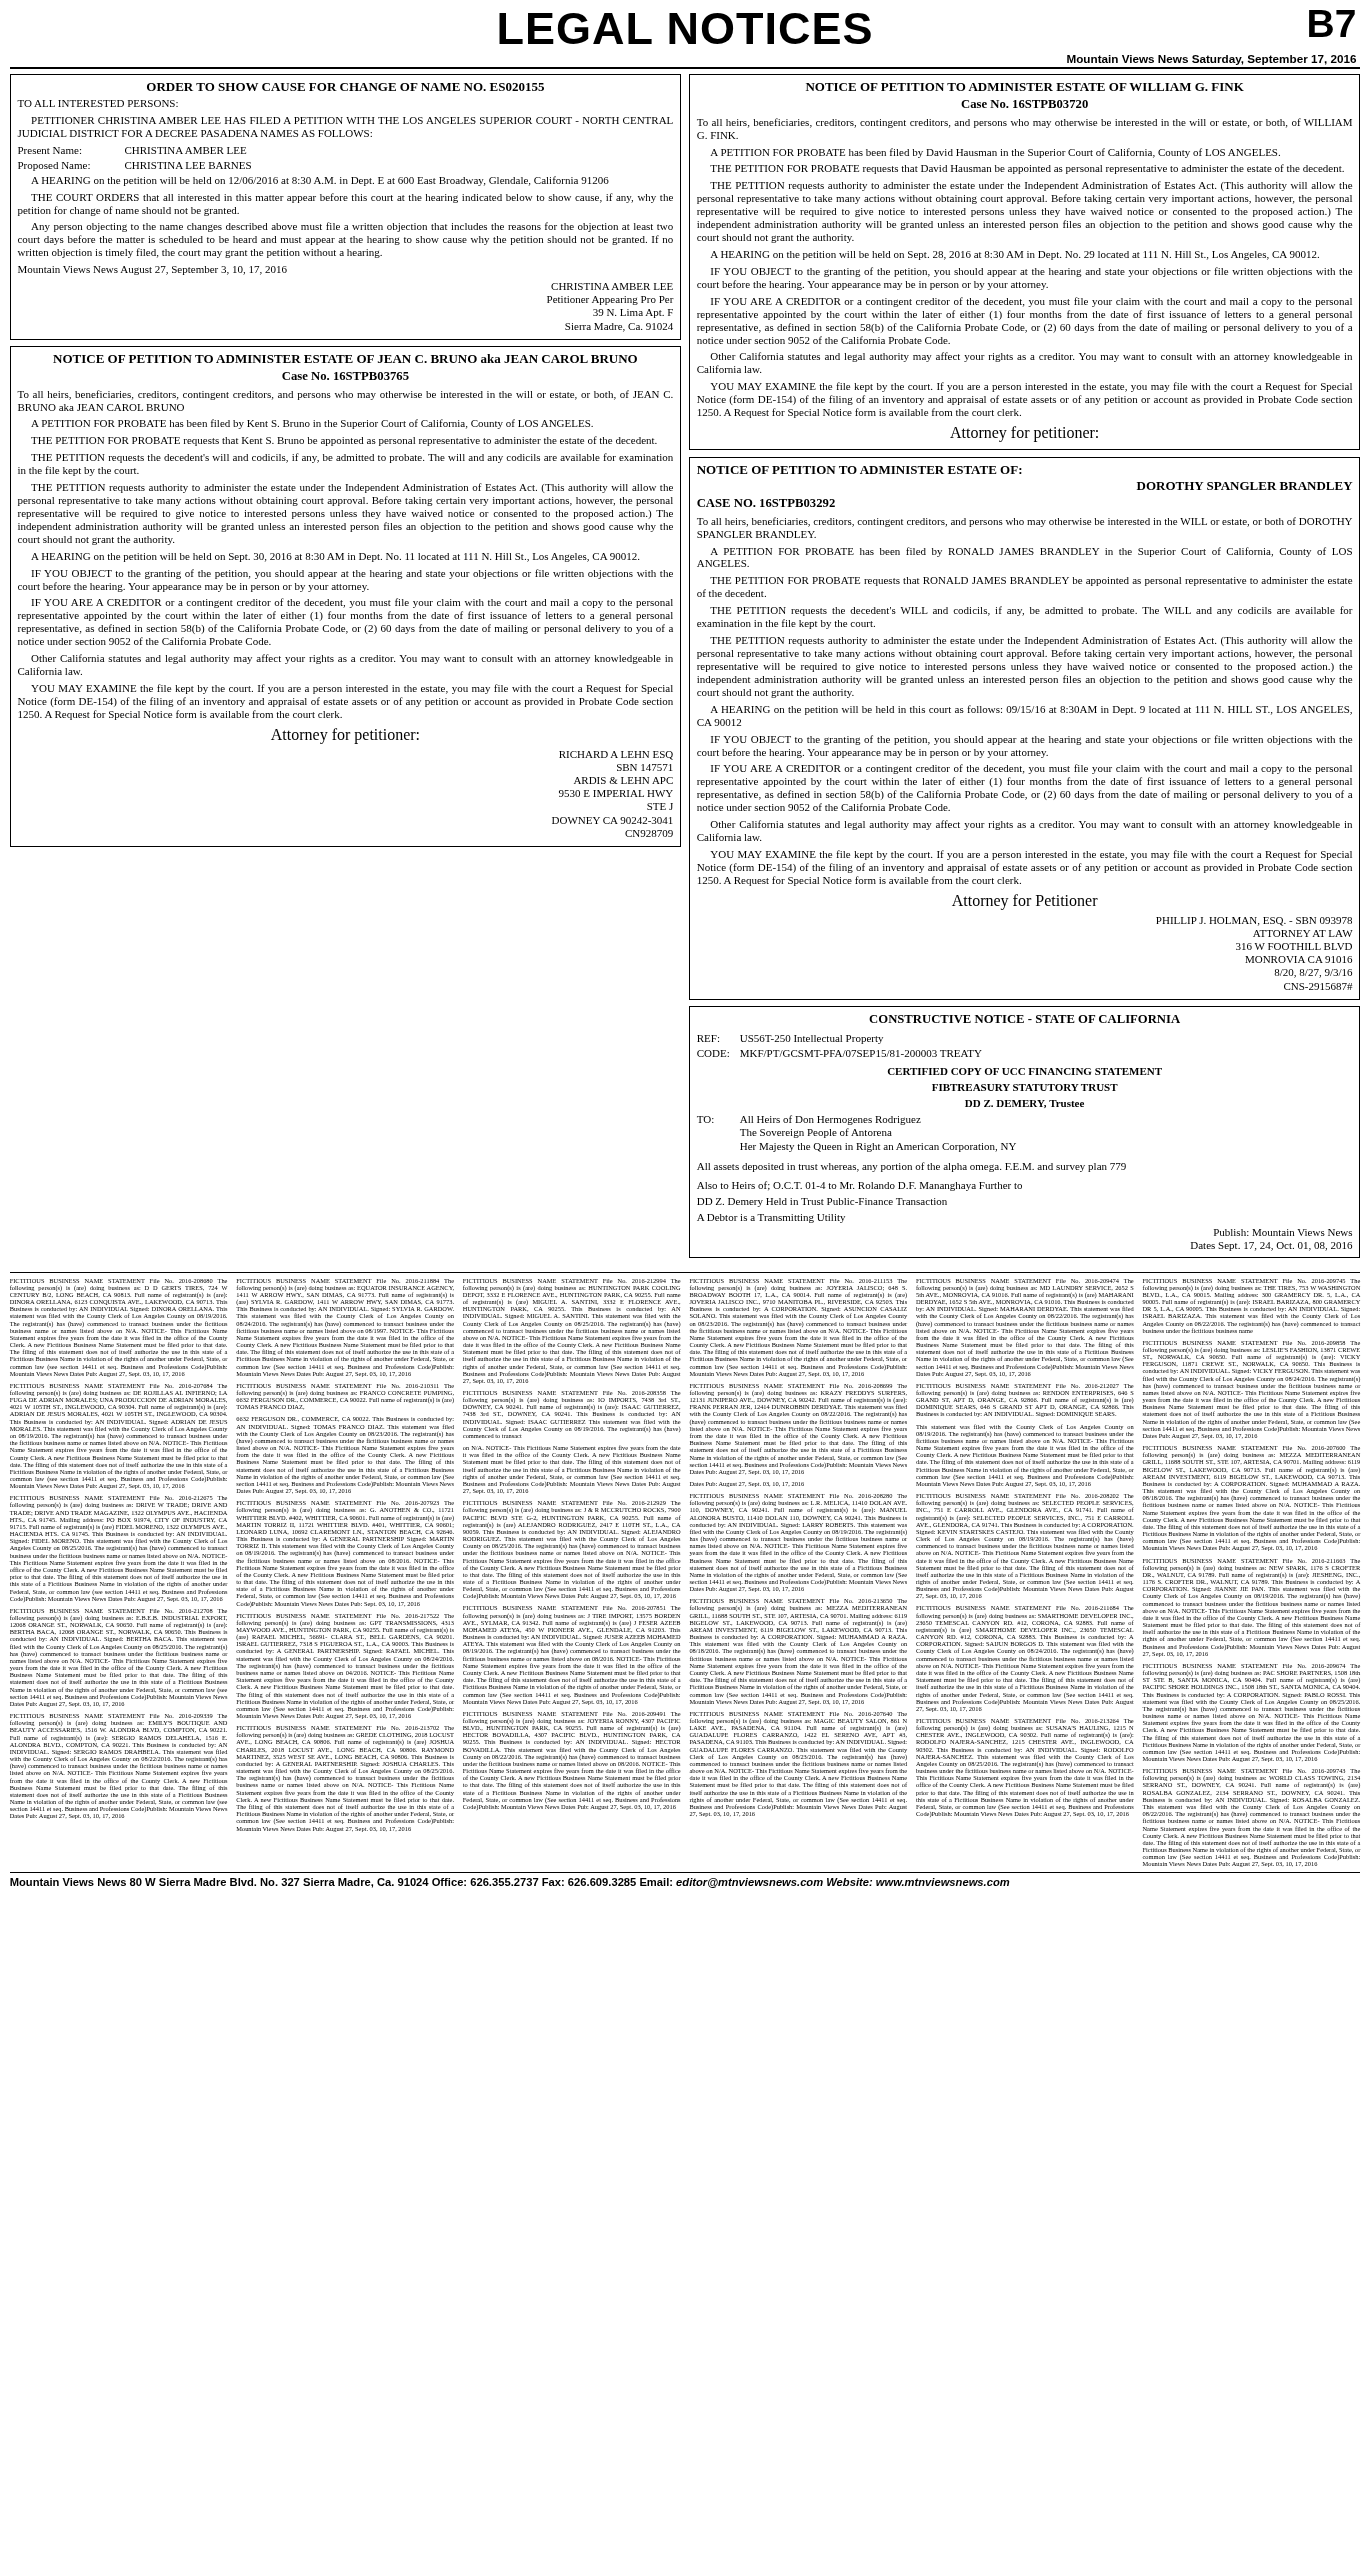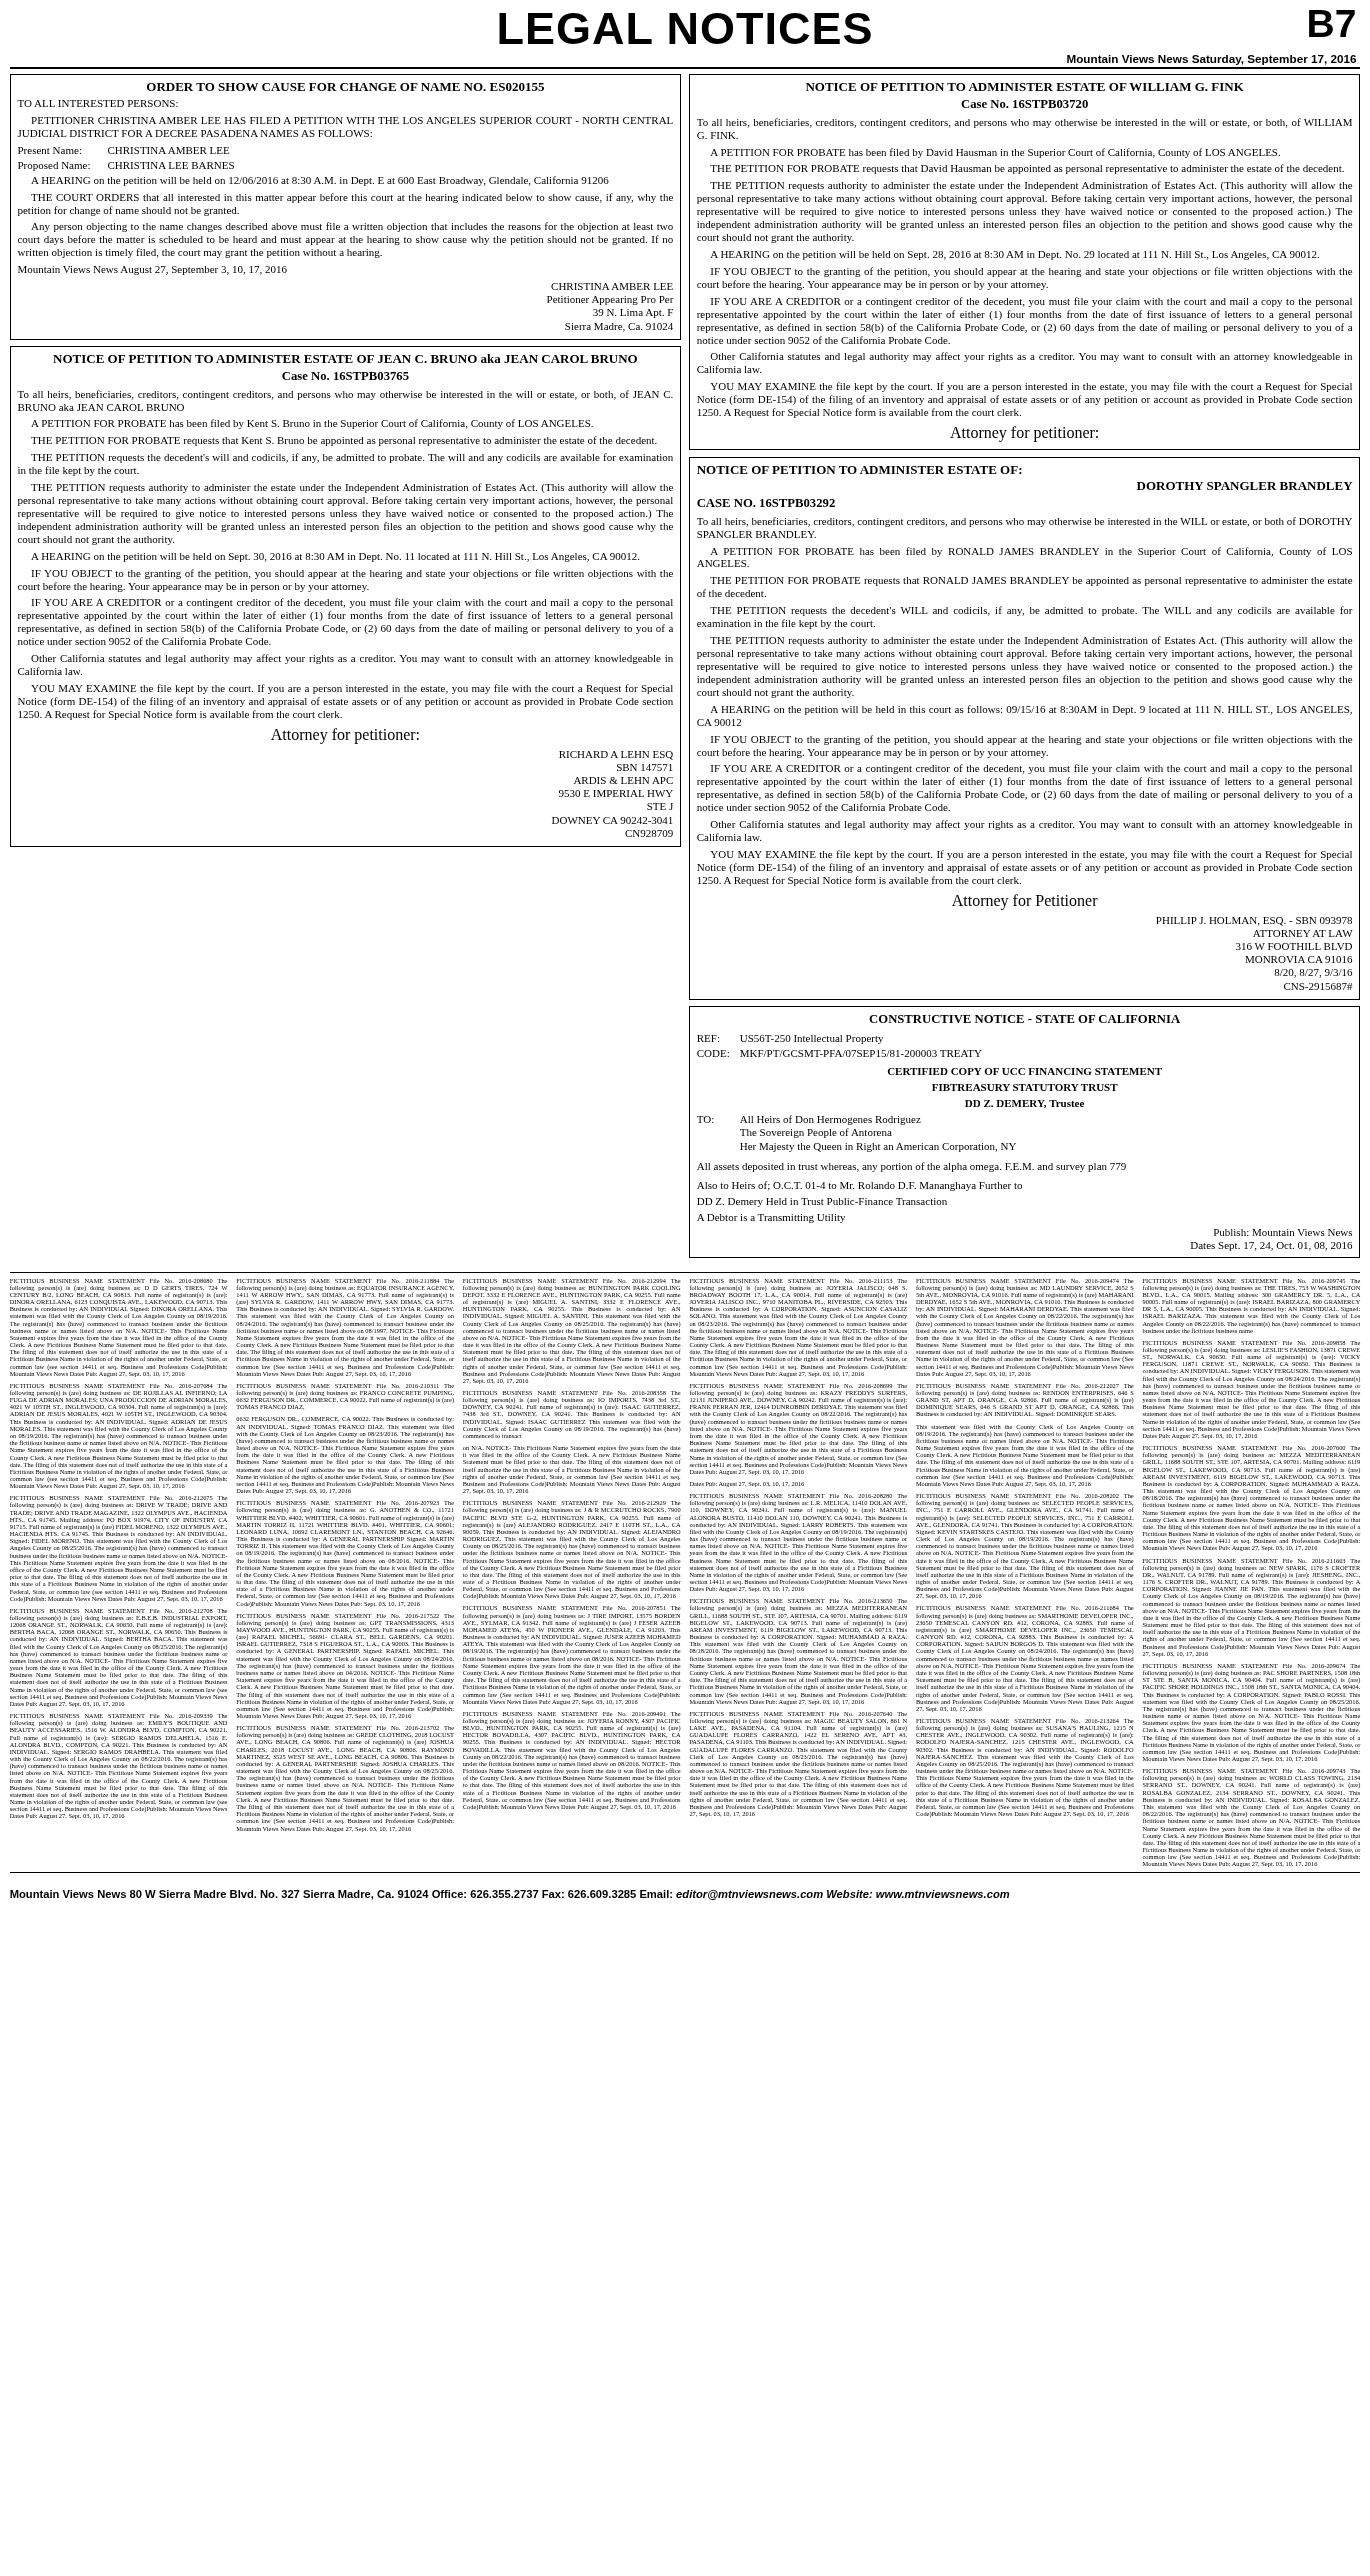--- a/index.html
+++ b/index.html
@@ -15,38 +15,38 @@
   
   .top-area{display:flex;gap:7.8px;margin-top:5.8px;}
   .col{flex:1;}
   .notice{border:1.9px solid #000;padding:4.9px 6.8px 5.8px 6.8px;margin-bottom:6.8px;}
   .notice h2{font-family:"Liberation Serif", serif;font-weight:bold;font-size:13px;text-align:center;margin:0 0 1.9px 0;line-height:1.15;}
   .notice h3{font-family:"Liberation Serif", serif;font-weight:bold;font-size:12.7px;text-align:center;margin:0 0 3.9px 0;line-height:1.15;}
   .notice p{font-size:11px;line-height:1.18;margin:0 0 3.9px 0;text-align:justify;}
   .notice p.ind{text-indent:13.6px;}
   .notice p.noind{text-indent:0;}
   .kv{font-size:11px;margin:0 0 2.9px 0;}
-  .kv span.k{display:inline-block;width:90px;}
+  .kv span.k{display:inline-block;width:107px;}
   .right-block{text-align:right;font-size:11px;line-height:1.2;margin-top:3.9px;}
   .right-block div{margin:0;}
   .attny{font-size:16px;text-align:center;margin:4.9px 0 1px 0;}
 
   
   .cn h2{font-size:12.7px;margin-bottom:4.9px;}
   .cn .row{font-size:11px;line-height:1.25;margin:0 0 1.9px 0;}
   .cn .center{text-align:center;font-weight:bold;font-size:11px;margin:3.9px 0;}
   .cn .pub{font-size:11px;text-align:right;margin-top:1px;}
 
   
   .fbn-wrap{margin-top:6.8px;border-top:1px solid #000;padding-top:3.9px;}
   .fbn-cols{column-count:6;column-gap:8.8px;column-rule:none;}
   .fbn{font-size:6.4px;line-height:1.12;text-align:justify;margin:0 0 4.9px 0;break-inside:avoid-column;}
 
   
-  .footer{border-top:1.9px solid #000;margin-top:4.9px;padding-top:15px;font-family:"Liberation Sans", sans-serif;font-size:10.7px;font-weight:bold;display:flex;justify-content:space-between;align-items:baseline;}
+  .footer{border-top:1.9px solid #000;margin-top:4.9px;padding-top:3px;font-family:"Liberation Sans", sans-serif;font-size:10.7px;font-weight:bold;display:flex;justify-content:space-between;align-items:baseline;}
   .footer .left{font-size:11.2px;}
 </style>
 </head>
 <body>
 
 <div class="page">
 
   <div class="masthead">
     <div class="masthead-page">B7</div>
     <h1 class="masthead-title">LEGAL NOTICES</h1>

